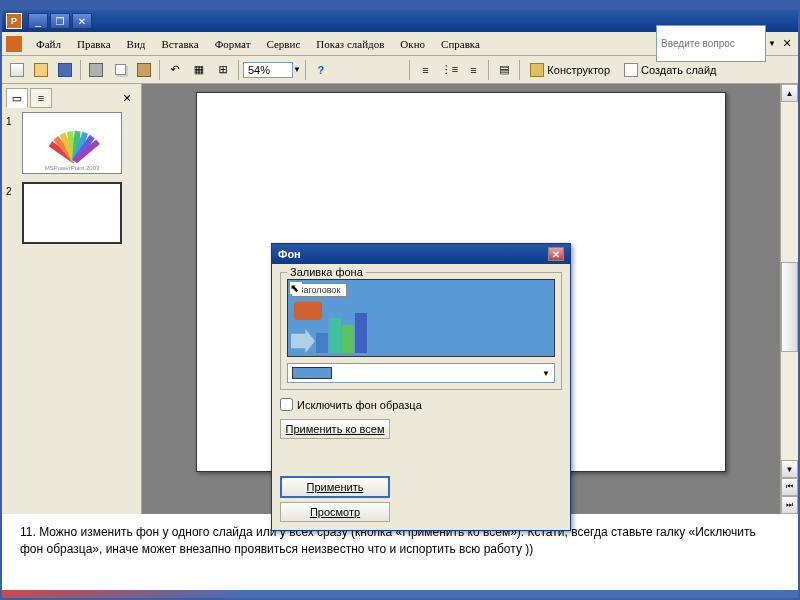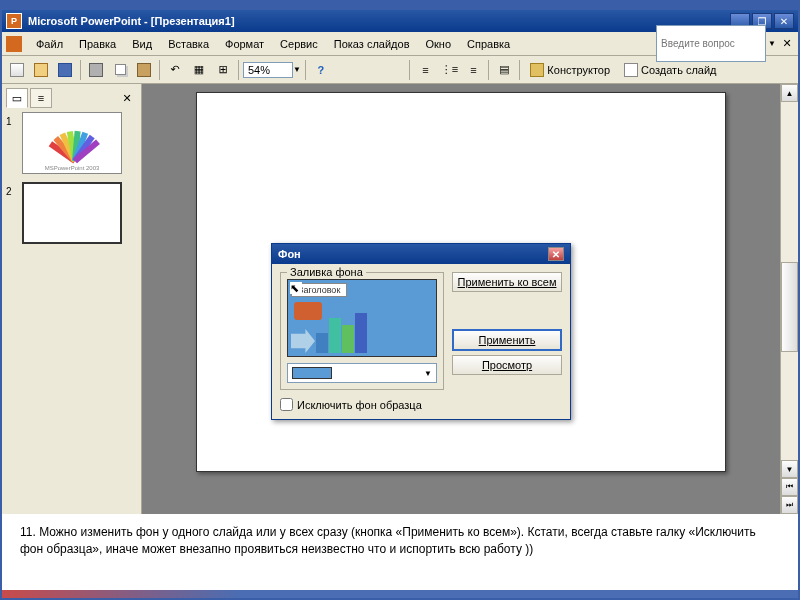--- a/index.html
+++ b/index.html
@@ -6,21 +6,21 @@
 body { font-family: Tahoma, Arial, sans-serif; font-size: 11px; background: #fff; width: 800px; height: 600px; overflow: hidden; position: relative; }
 .outer-frame { border: 2px solid #3a5ea8; border-top-width: 10px; width: 800px; height: 600px; position: relative; background: #fff; }
 .footer-color-bar { position: absolute; bottom: 0; left: 0; right: 0; height: 8px; background: linear-gradient(to right, #c94b4b 0%, #4a6db3 30%, #4a6db3 100%); }
 .titlebar { background: linear-gradient(to bottom, #2857a5, #0a3a8c); color: #fff; height: 22px; display: flex; align-items: center; padding: 0 4px; font-size: 11px; }
 .titlebar .app-icon { width: 16px; height: 16px; background: #d2691e; border: 1px solid #fff; margin-right: 6px; display: flex; align-items: center; justify-content: center; font-size: 9px; font-weight: bold; color: #fff; }
 .titlebar .title-text { flex: 1; font-weight: bold; }
 .titlebar .win-btns { display: flex; gap: 2px; }
 .titlebar .win-btn { width: 20px; height: 16px; background: linear-gradient(#6a8cd8, #2a5aa8); border: 1px solid #1a3a7c; display: flex; align-items: center; justify-content: center; color: #fff; font-size: 10px; cursor: pointer; }
 .menubar { background: #ece9d8; height: 24px; display: flex; align-items: center; padding: 0 4px; border-bottom: 1px solid #aca899; }
 .menubar .doc-icon { width: 16px; height: 16px; background: #d2691e; margin-right: 6px; }
-.menubar .menu { padding: 2px 8px; cursor: pointer; }
+.menubar .menu { padding: 2px 8px; cursor: pointer; font-family: Liberation Serif, serif; }
 .menubar .help-box { flex: 1; }
 .menubar .help-input { border: 1px solid #7f9db9; padding: 12px 4px; width: 110px; font-size: 10px; color: #888; }
 .menubar .doc-close { width: 14px; height: 14px; display: flex; align-items: center; justify-content: center; cursor: pointer; font-size: 11px; margin-left: 4px; }
 .toolbar { background: #ece9d8; height: 28px; display: flex; align-items: center; padding: 2px 4px; border-bottom: 1px solid #aca899; gap: 2px; }
 .toolbar .tb-btn { width: 22px; height: 22px; border: 1px solid transparent; display: flex; align-items: center; justify-content: center; cursor: pointer; }
 .toolbar .tb-sep { width: 1px; height: 20px; background: #aca899; margin: 0 2px; }
 .toolbar .zoom-box { border: 1px solid #7f9db9; padding: 1px 4px; width: 50px; font-size: 11px; background: #fff; }
 .toolbar .spacer { flex: 0.5; }
 .toolbar .designer-btn { padding: 2px 6px; display: flex; align-items: center; gap: 3px; cursor: pointer; font-size: 11px; }
 .content-area { display: flex; height: 430px; background: #fff; }
@@ -36,21 +36,21 @@
 .thumb-fan { position: relative; display: flex; align-items: center; justify-content: center; }
 .slide-area { flex: 1; background: #808080; display: flex; align-items: flex-start; justify-content: center; padding: 8px; position: relative; }
 .slide-canvas { width: 530px; height: 380px; background: #fff; box-shadow: 2px 2px 4px rgba(0,0,0,0.4); border: 1px solid #333; position: relative; }
 .vscroll { width: 18px; background: #ece9d8; border-left: 1px solid #aca899; display: flex; flex-direction: column; }
 .scroll-btn { height: 18px; background: linear-gradient(#fdfdfd, #dcdcdc); border: 1px solid #aca899; display: flex; align-items: center; justify-content: center; font-size: 8px; cursor: pointer; }
 .scroll-track { flex: 1; background: #f0ede0; }
 .scroll-thumb { background: linear-gradient(to right, #fdfdfd, #dcdcdc); border: 1px solid #aca899; height: 90px; margin-top: 160px; }
 .dialog { position: absolute; top: 150px; left: 74px; width: 300px; background: #ece9d8; border: 1px solid #0a3a8c; box-shadow: 2px 2px 5px rgba(0,0,0,0.4); }
 .dialog-title { background: linear-gradient(to bottom, #2857a5, #0a3a8c); color: #fff; padding: 3px 6px; font-size: 11px; font-weight: bold; display: flex; align-items: center; }
 .dialog-title .dt-close { margin-left: auto; width: 16px; height: 14px; background: linear-gradient(#f5a0a0, #c04040); border: 1px solid #888; display: flex; align-items: center; justify-content: center; font-size: 10px; cursor: pointer; }
-.dialog-body { padding: 8px; display: flex; gap: 8px; }
+.dialog-body { padding: 8px; display: flex; gap: 8px; flex-direction: column; }
 .dialog-left { flex: 1; }
 .group-box { border: 1px solid #aca899; padding: 6px; position: relative; margin-bottom: 6px; }
 .group-label { position: absolute; top: -7px; left: 6px; background: #ece9d8; padding: 0 3px; font-size: 11px; }
 .preview-box { background: #5a9bd5; border: 1px solid #333; padding: 3px; height: 78px; position: relative; }
 .preview-title { background: #fff; color: #333; font-size: 9px; padding: 1px 6px; display: inline-block; border: 1px solid #888; }
 .preview-chart { position: absolute; bottom: 3px; left: 3px; right: 3px; height: 40px; display: flex; align-items: flex-end; gap: 1px; }
 .pc-arrow { width: 24px; height: 24px; background: #b0d0e8; clip-path: polygon(0 20%, 60% 20%, 60% 0, 100% 50%, 60% 100%, 60% 80%, 0 80%); }
 .pc-bar { width: 12px; }
 .color-drop { border: 1px solid #7f9db9; background: #fff; height: 20px; display: flex; align-items: center; padding: 0 4px; cursor: pointer; }
 .color-swatch { width: 40px; height: 12px; background: #5a9bd5; border: 1px solid #333; }
@@ -72,21 +72,20 @@
 .fan { width: 50px; height: 35px; position: relative; }
 .fan span { position: absolute; width: 6px; height: 30px; left: 50%; bottom: 0; transform-origin: bottom center; }
 </style>
 </head>
 <body>
 
 <div class="outer-frame">
 
 <div class="titlebar">
   <div class="app-icon">P</div>
-  <div class="title-text">Microsoft PowerPoint - [Презентация1]</div>
   <div class="win-btns">
     <div class="win-btn">_</div>
     <div class="win-btn">❐</div>
     <div class="win-btn">✕</div>
   </div>
 </div>
 
 <div class="menubar">
   <div class="doc-icon"></div>
   <div class="menu"><span>Файл</span></div>

